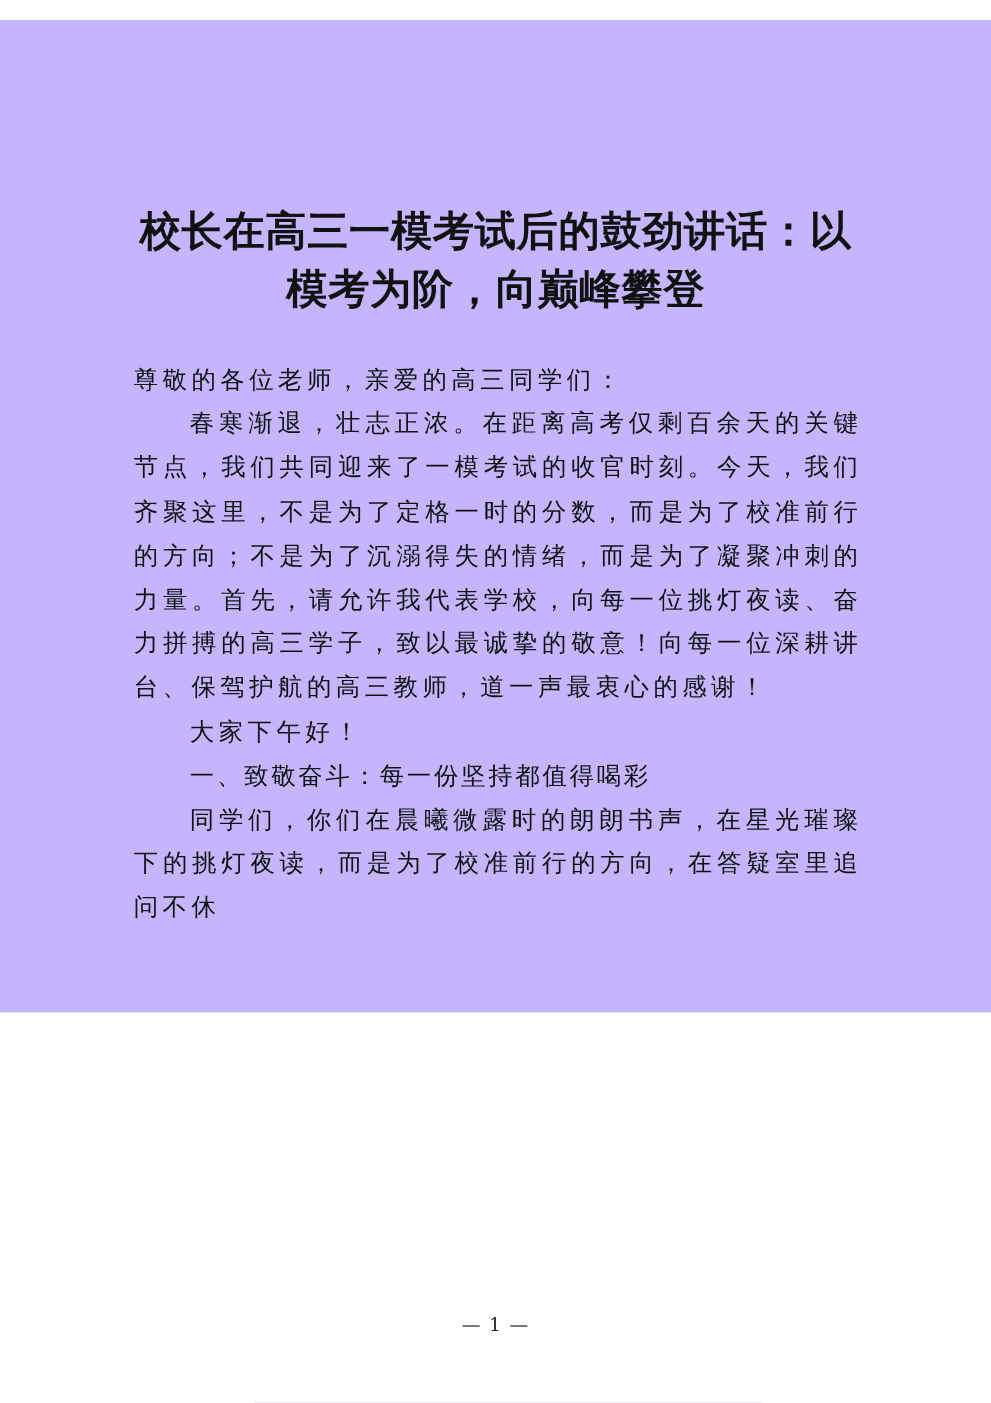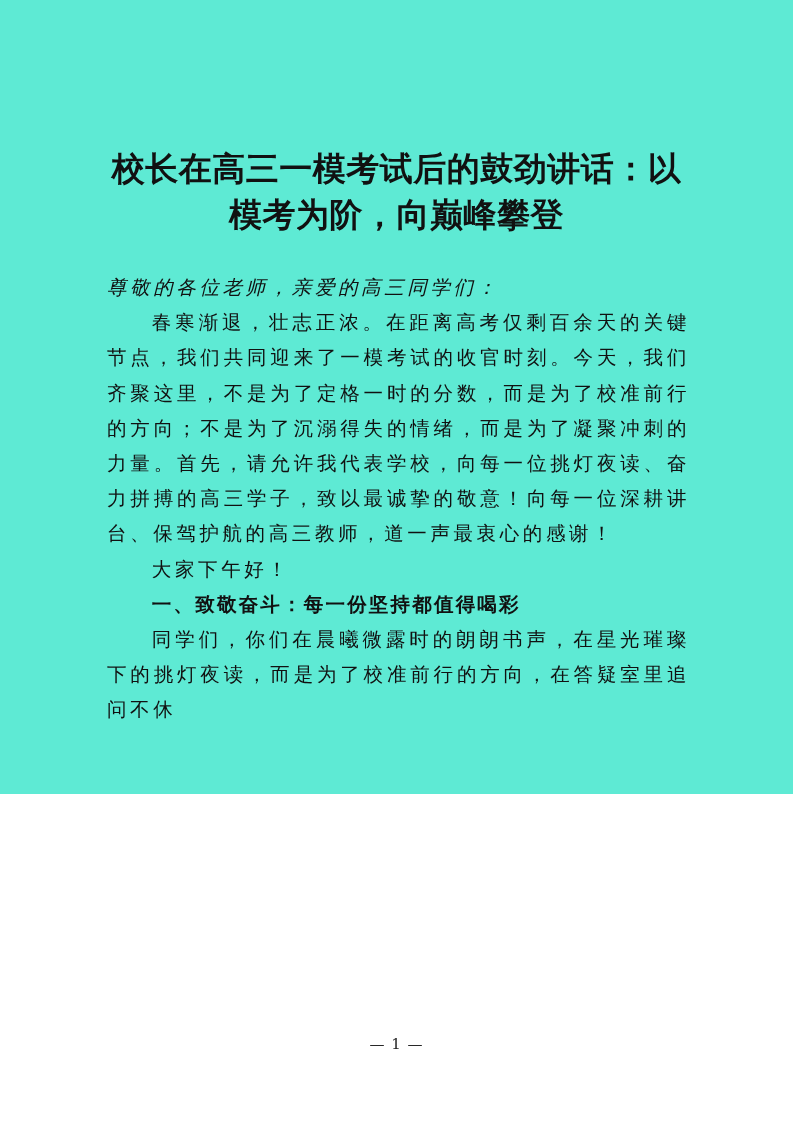--- a/index.html
+++ b/index.html
@@ -10,24 +10,24 @@
     body {
       width: 793px;
       height: 1122px;
       position: relative;
       overflow: hidden;
       color: #111111;
       font-family: "DejaVu Serif", "Liberation Serif", serif;
     }
     .page {
       position: absolute;
-      left: 0; top: 0;
+      left: 0; top: 16px;
       width: 793px;
       height: 794px;
-      background: #5eead4;
+      background: #c4b5fd;
     }
     .title {
       position: absolute;
       left: 100px;
       top: 146px;
       width: 593px;
       text-align: center;
       font-family: "DejaVu Sans", "Liberation Sans", sans-serif;
       font-weight: bold;
       font-size: 33px;
@@ -50,26 +50,25 @@
     .body p {
       margin: 0;
       padding: 0;
     }
     .indent {
       text-indent: 2.3em;
     }
     .heading {
       text-indent: 2.3em;
       font-family: "DejaVu Sans", "Liberation Sans", sans-serif;
-      font-weight: bold;
+      font-weight: normal;
       letter-spacing: 2.2px;
     }
     .salutation {
       text-indent: 0;
-      font-style: italic;
     }
     .page-number {
       position: absolute;
       left: 0;
       width: 793px;
       top: 1035px;
       text-align: center;
       font-family: "DejaVu Serif", "Liberation Serif", serif;
       font-size: 15px;
       color: #222222;

